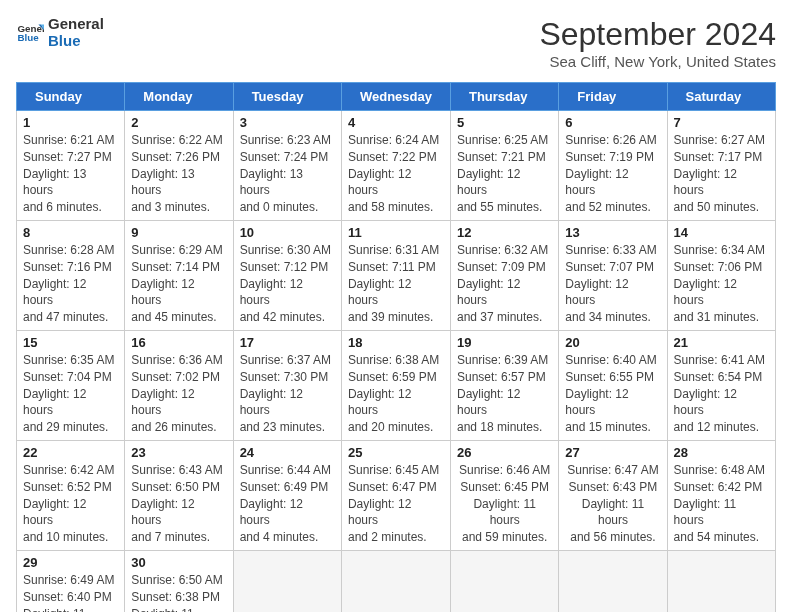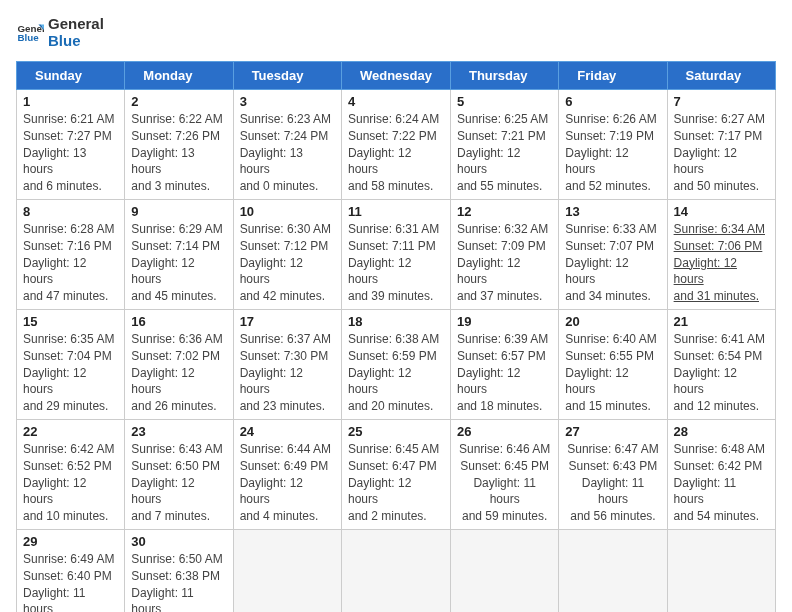--- a/index.html
+++ b/index.html
@@ -84,20 +84,24 @@
       <text x="2" y="18" font-size="14" font-weight="bold" fill="#333">General</text>
       <text x="2" y="32" font-size="14" font-weight="bold" fill="#1a6bb5">Blue</text>
       <polygon points="32,8 40,16 36,8" fill="#1a6bb5"></polygon>
       <polygon points="36,8 40,16 40,8" fill="#5ab0e8"></polygon>
     </svg>
     <div>
       <div style="font-size:15px;font-weight:bold;color:#333;line-height:1.1;">General</div>
       <div style="font-size:15px;font-weight:bold;color:#1a6bb5;line-height:1.1;">Blue</div>
     </div>
   </div>
+  <div class="title-area">
+    <div class="main-title">September 2024</div>
+    <div class="subtitle">Sea Cliff, New York, United States</div>
+  </div>
 </div>
 
 <table>
   <thead>
     <tr id="header-row">
         <th>Sunday</th>
         <th>Monday</th>
         <th>Tuesday</th>
         <th>Wednesday</th>
         <th>Thursday</th>
@@ -195,21 +199,21 @@
         </td>
         <td>
           <span class="day-number">13</span>
           <div class="day-info" style="white-space: pre-line;">Sunrise: 6:33 AM
 Sunset: 7:07 PM
 Daylight: 12 hours
 and 34 minutes.</div>
         </td>
         <td>
           <span class="day-number">14</span>
-          <div class="day-info" style="white-space: pre-line; text-decoration: underline;">Sunrise: 6:34 AM
+          <div class="day-info" style="white-space: pre-line;">Sunrise: 6:34 AM
 Sunset: 7:06 PM
 Daylight: 12 hours
 and 31 minutes.</div>
         </td>
       </tr>
       <tr>
         <td>
           <span class="day-number">15</span>
           <div class="day-info" style="white-space: pre-line;">Sunrise: 6:35 AM
 Sunset: 7:04 PM

